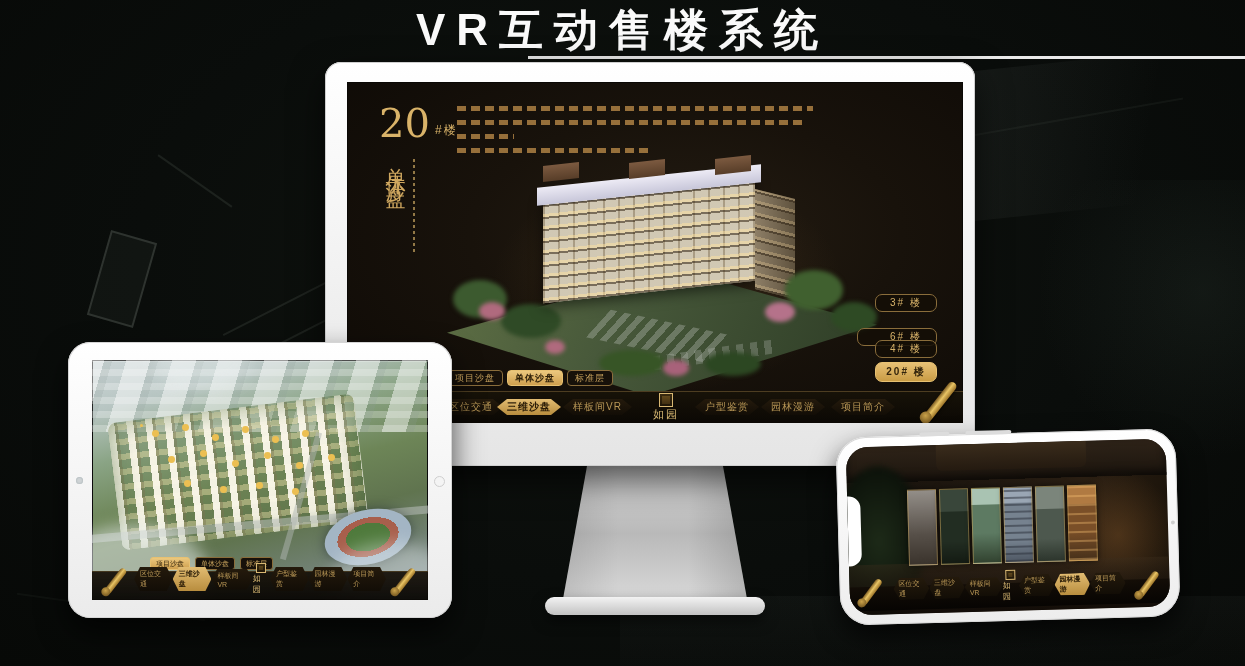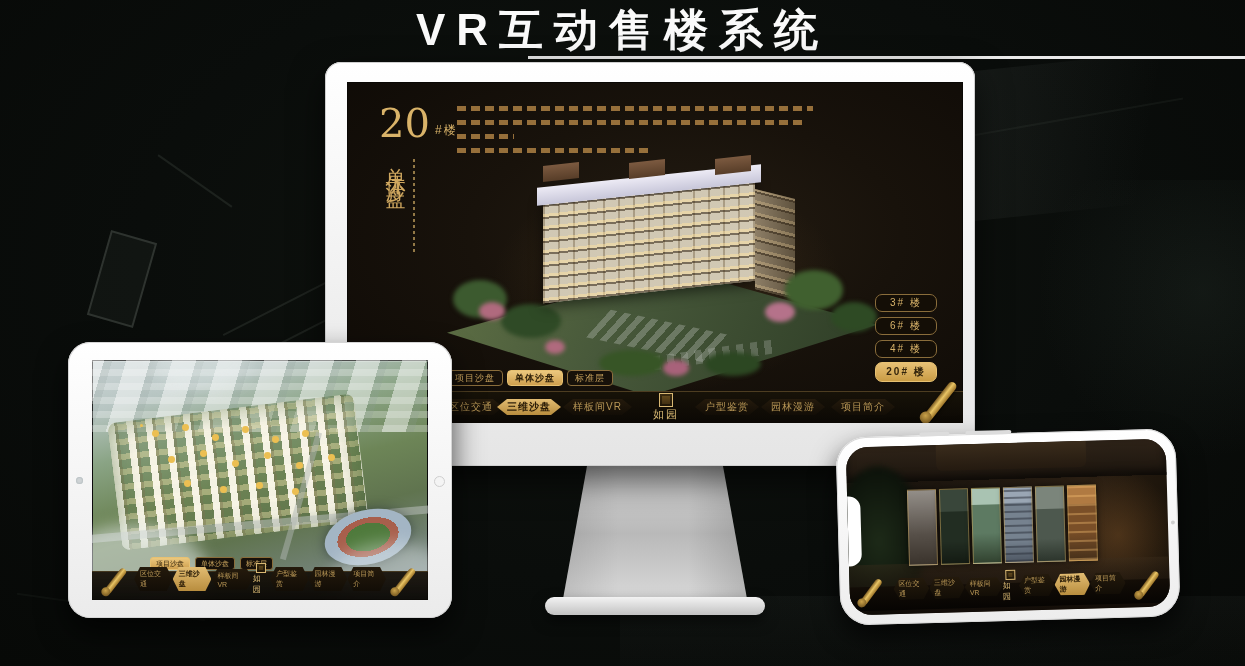--- a/index.html
+++ b/index.html
@@ -90,21 +90,21 @@
   .bpath{position:absolute;opacity:.8;}
   #p1{left:150px;top:168px;width:120px;height:32px;transform:rotate(12deg) skewX(-30deg);
       background:repeating-linear-gradient(90deg, rgba(185,190,182,.45) 0 7px, rgba(0,0,0,0) 7px 14px);}
   #p2{left:206px;top:196px;width:120px;height:14px;transform:rotate(-8deg);
       background:repeating-linear-gradient(90deg, rgba(175,180,172,.4) 0 7px, rgba(0,0,0,0) 7px 14px);}
 
   
   .floor-btn{position:absolute;right:26px;width:60px;height:16px;line-height:16px;text-align:center;
       font-size:10px;color:#d7b269;background:rgba(20,14,6,.85);border:1px solid #8a6d3b;border-radius:7px;
       letter-spacing:2px;cursor:pointer;}
-  #fb1{top:212px;} #fb2{top:235px;} #fb3{top:258px;}
+  #fb1{top:212px;} #fb2{top:246px;padding-left:18px;} #fb3{top:258px;}
   #fb4{top:280px;height:18px;line-height:18px;background:linear-gradient(#e7c075,#c99c45);
        color:#33240c;font-weight:bold;border-color:#e7c172;}
 
   
   .tab{position:absolute;height:14px;line-height:14px;padding:0 7px;font-size:9px;color:#caa45e;
        background:#17110a;border:1px solid #8a6d3b;border-radius:4px;letter-spacing:1px;cursor:pointer;}
   .tab.active{background:linear-gradient(#ecc87e,#cfa04f);color:#2d1f08;border-color:#e7c172;font-weight:bold;}
   #mt1{left:100px;top:288px;} #mt2{left:160px;top:288px;} #mt3{left:220px;top:288px;}
   .navbar{position:absolute;left:0;right:0;bottom:0;height:31px;
        background:linear-gradient(#171208,#0b0804);border-top:1px solid rgba(200,160,90,.35);}

